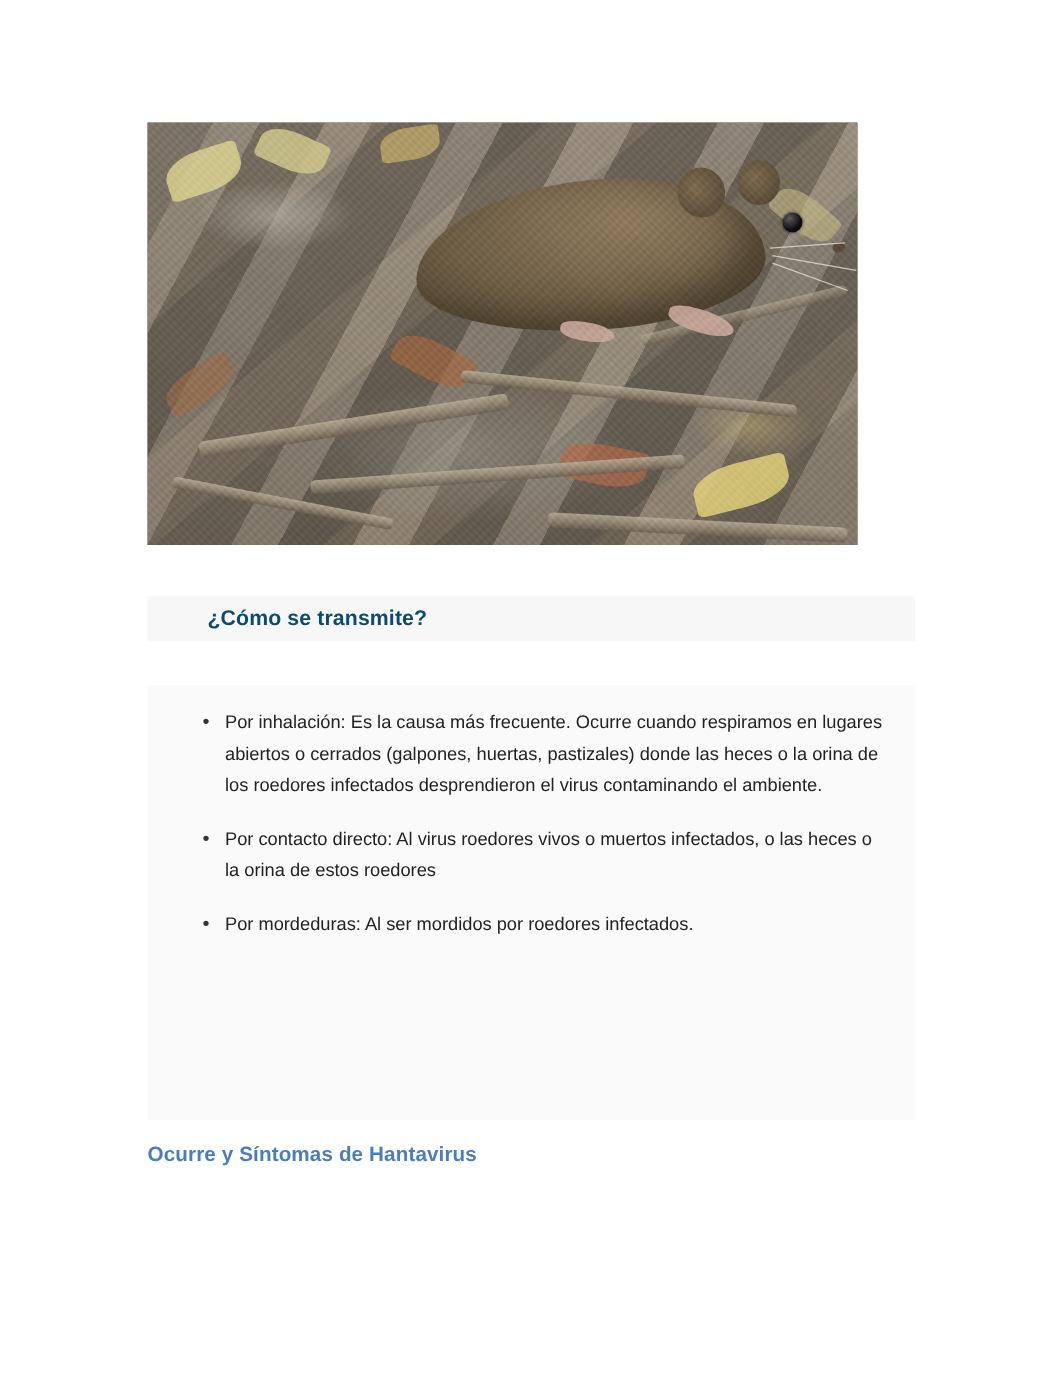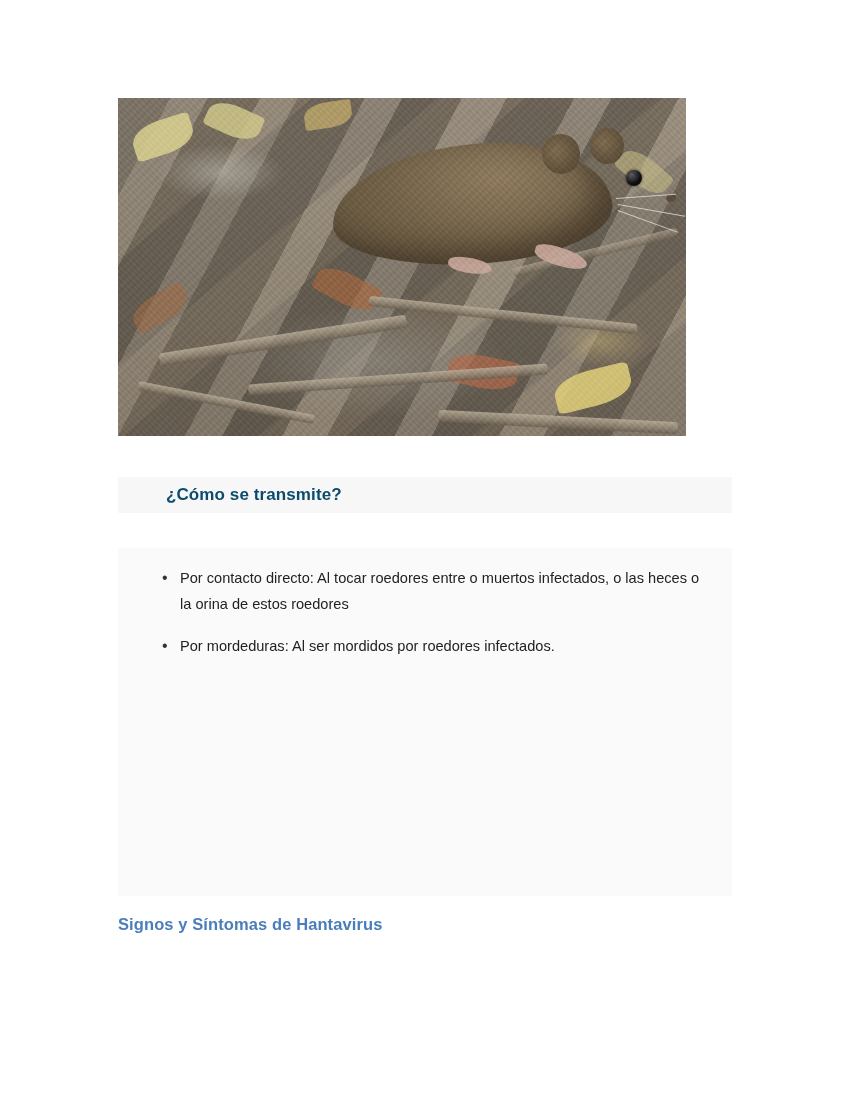--- a/index.html
+++ b/index.html
@@ -247,23 +247,26 @@
     </div>
   </div>
 
   <div class="heading-band">
     <div class="band-title">¿Cómo se transmite?</div>
   </div>
 
   <div class="list-band">
     <ul class="bullets">
       <li>
-        <span>Por contacto directo: Al tocar roedores entre o muertos infectados, o las heces o la orina de estos roedores</span>
+        <span>Por inhalación: Es la causa más frecuente. Ocurre cuando respiramos en lugares abiertos o cerrados (galpones, huertas, pastizales) donde las heces o la orina de los roedores infectados desprendieron el virus contaminando el ambiente.</span>
+      </li>
+      <li>
+        <span>Por contacto directo: Al virus roedores vivos o muertos infectados, o las heces o la orina de estos roedores</span>
       </li>
       <li>
         <span>Por mordeduras: Al ser mordidos por roedores infectados.</span>
       </li>
     </ul>
   </div>
 
-  <div class="sub-heading">Signos y Síntomas de Hantavirus</div>
+  <div class="sub-heading">Ocurre y Síntomas de Hantavirus</div>
 
 </div>
 
 </body></html>

